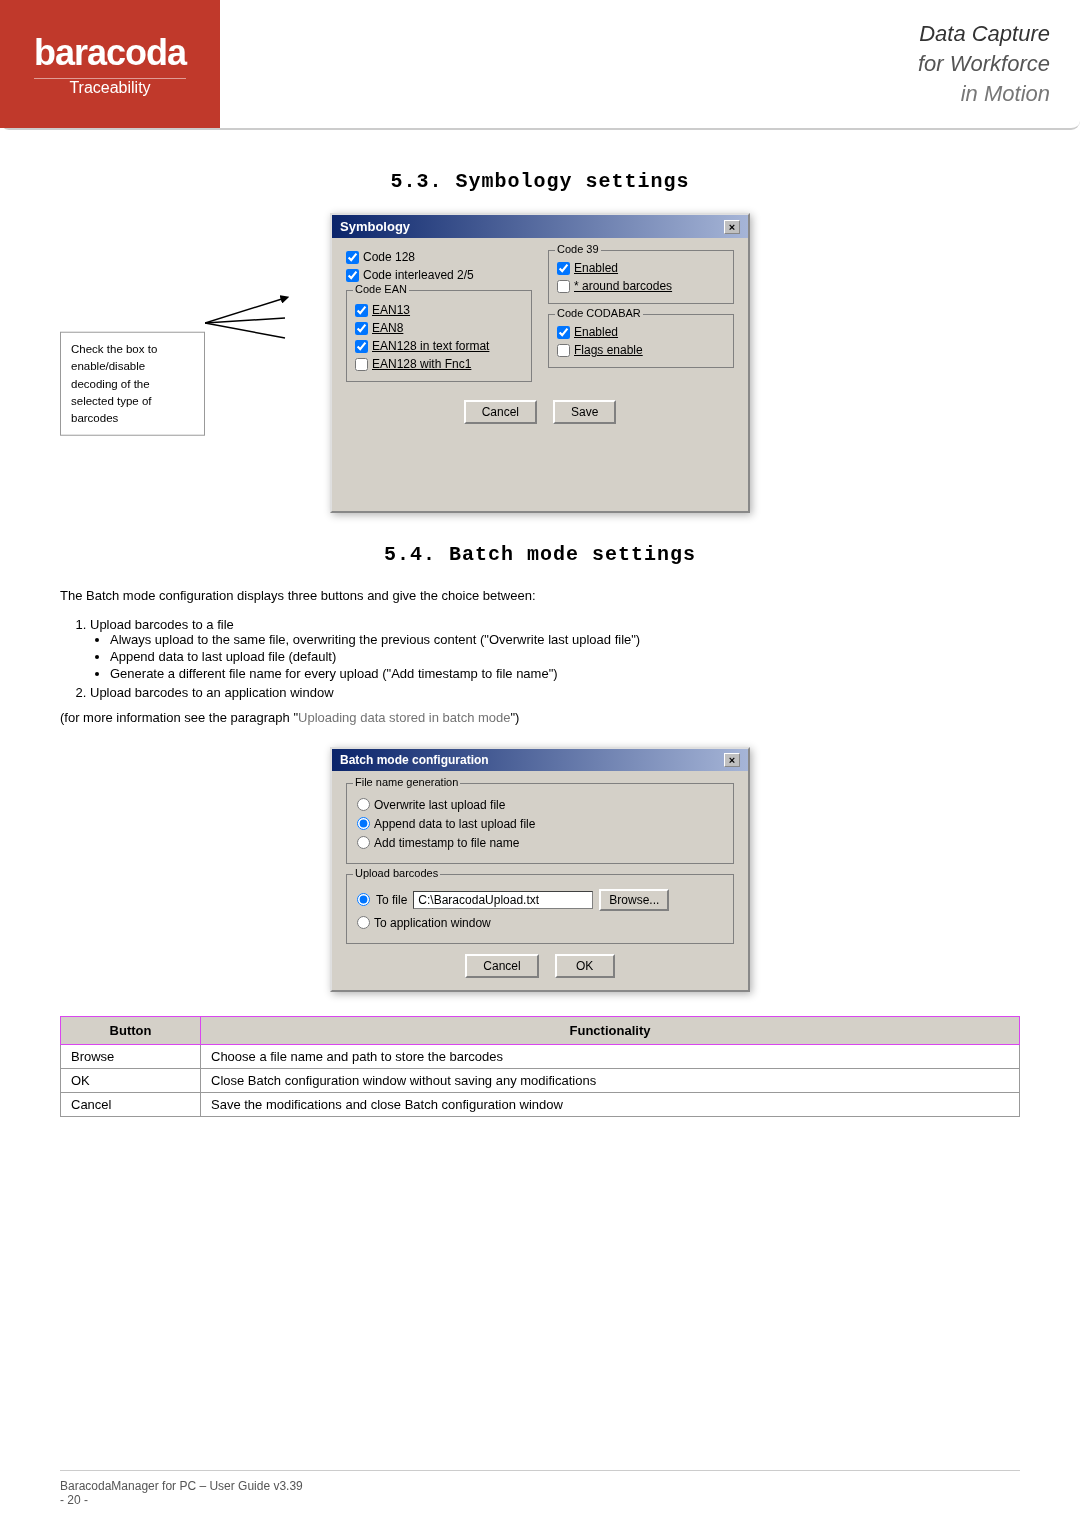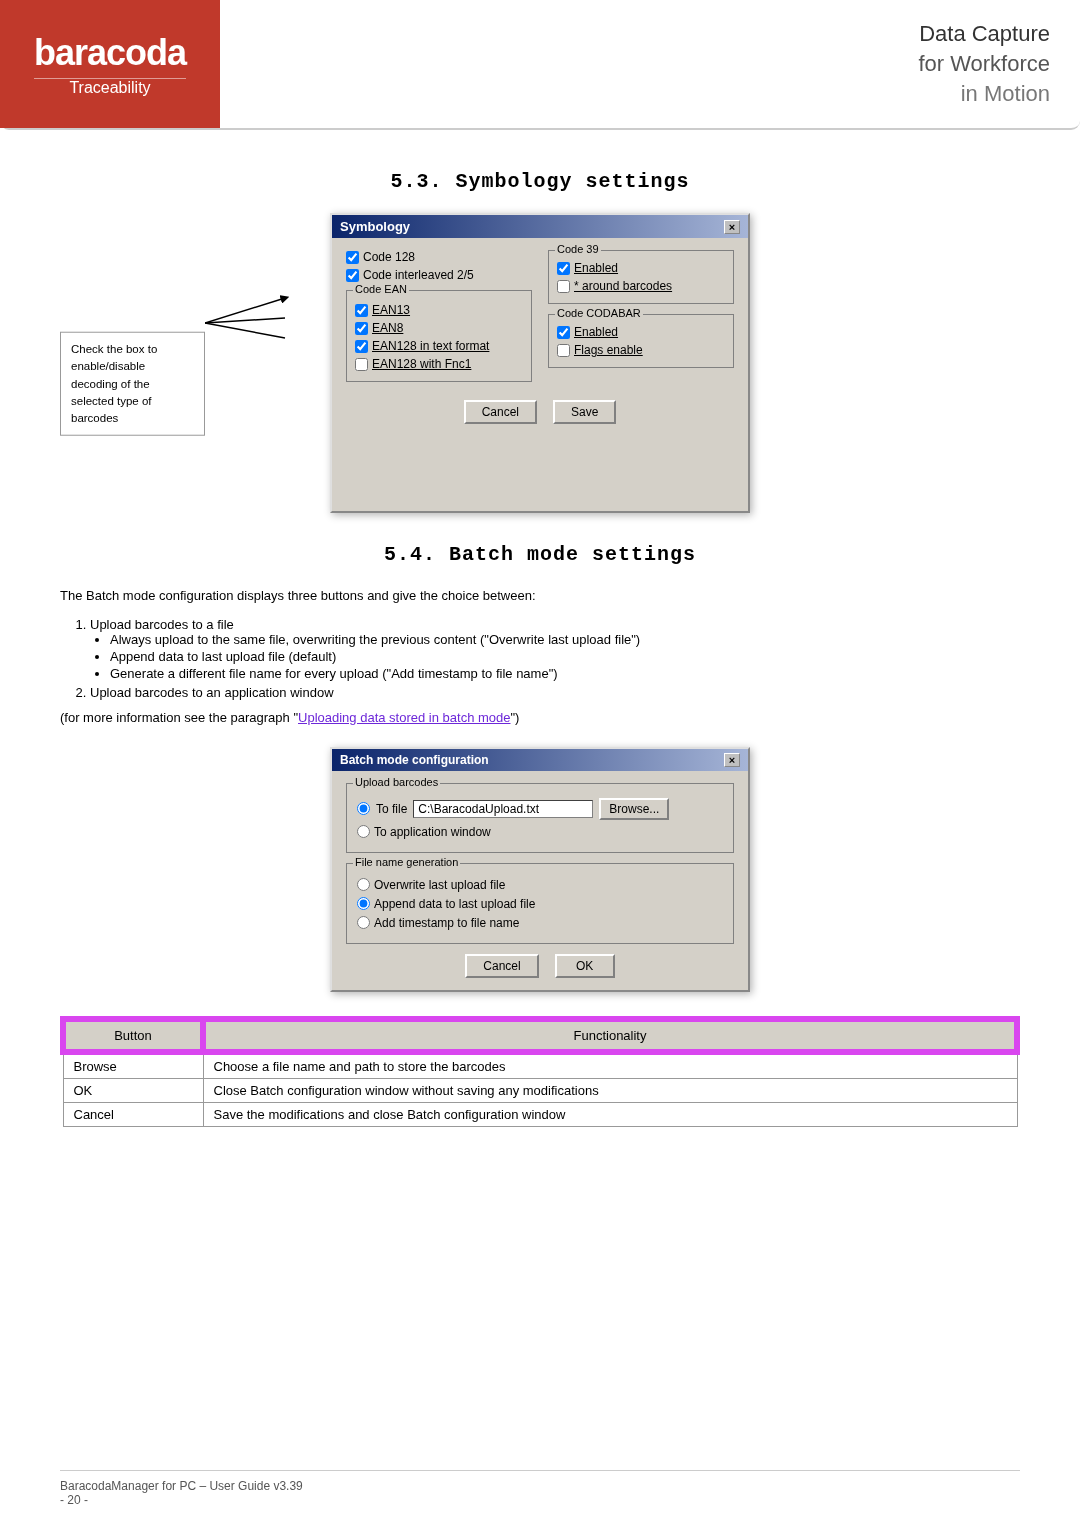--- a/index.html
+++ b/index.html
@@ -52,20 +52,21 @@
       display: flex;
       flex-direction: column;
       align-items: flex-end;
       justify-content: center;
       padding-right: 30px;
       gap: 4px;
     }
     .header-tagline span {
       font-size: 22px;
       color: #555;
+      font-style: italic;
     }
     .header-tagline .line1 { color: #333; }
     .header-tagline .line2 { color: #555; }
     .header-tagline .line3 { color: #777; }
 
     
     .main-content {
       padding: 20px 60px 40px 60px;
     }
 
@@ -213,22 +214,21 @@
       margin-bottom: 4px;
     }
     .list-sub {
       margin-left: 20px;
       list-style-type: disc;
     }
     .list-sub li {
       margin-bottom: 2px;
     }
     .link-text {
-      color: #6d28d9;
-      text-decoration: underline;
+      color: #737373;
     }
 
     
     .batch-dialog-wrapper {
       display: flex;
       justify-content: center;
       margin: 18px 0 24px 0;
     }
     .batch-dialog {
       background: #d4d0c8;
@@ -296,24 +296,24 @@
 
     
     .functionality-table {
       width: 100%;
       border-collapse: collapse;
       margin-top: 10px;
       font-size: 13px;
     }
     .functionality-table th {
       background: #d4d0c8;
-      border: 6px solid #d946ef;
+      border: 1px solid #d946ef;
       padding: 6px 12px;
       text-align: center;
-      font-weight: normal;
+      font-weight: bold;
     }
     .functionality-table td {
       border: 1px solid #999;
       padding: 4px 10px;
     }
     .functionality-table td:first-child {
       width: 140px;
     }
 
     
@@ -472,48 +472,48 @@
     <div class="batch-dialog">
       <div class="batch-titlebar">
         <span>Batch mode configuration</span>
         <div class="dialog-close-btn">
           <span>×</span>
         </div>
       </div>
       <div class="batch-body">
 
         <div class="batch-group">
+          <span class="batch-group-title">File name generation</span>
+          <div style="height:6px;"></div>
+          <div class="radio-row">
+            <input type="radio" name="filegen" style="">
+            <label>Overwrite last upload file</label>
+          </div>
+          <div class="radio-row">
+            <input type="radio" name="filegen" checked="" style="">
+            <label>Append data to last upload file</label>
+          </div>
+          <div class="radio-row">
+            <input type="radio" name="filegen" style="">
+            <label>Add timestamp to file name</label>
+          </div>
+        </div>
+
+        <div class="batch-group">
           <span class="batch-group-title">Upload barcodes</span>
           <div style="height:6px;"></div>
           <div class="file-row">
             <input type="radio" name="upload" checked="" style="">
             <label>To file</label>
             <input class="file-input-box" type="text" value="C:\BaracodaUpload.txt" style="">
             <button class="win-button" style="padding:2px 8px;">Browse...</button>
           </div>
           <div class="radio-row">
             <input type="radio" name="upload" style="">
             <label>To application window</label>
-          </div>
-        </div>
-
-        <div class="batch-group">
-          <span class="batch-group-title">File name generation</span>
-          <div style="height:6px;"></div>
-          <div class="radio-row">
-            <input type="radio" name="filegen" style="">
-            <label>Overwrite last upload file</label>
-          </div>
-          <div class="radio-row">
-            <input type="radio" name="filegen" checked="" style="">
-            <label>Append data to last upload file</label>
-          </div>
-          <div class="radio-row">
-            <input type="radio" name="filegen" style="">
-            <label>Add timestamp to file name</label>
           </div>
         </div>
 
         <div class="dialog-buttons">
           <button class="win-button">Cancel</button>
           <button class="win-button">OK</button>
         </div>
       </div>
     </div>
   </div>

